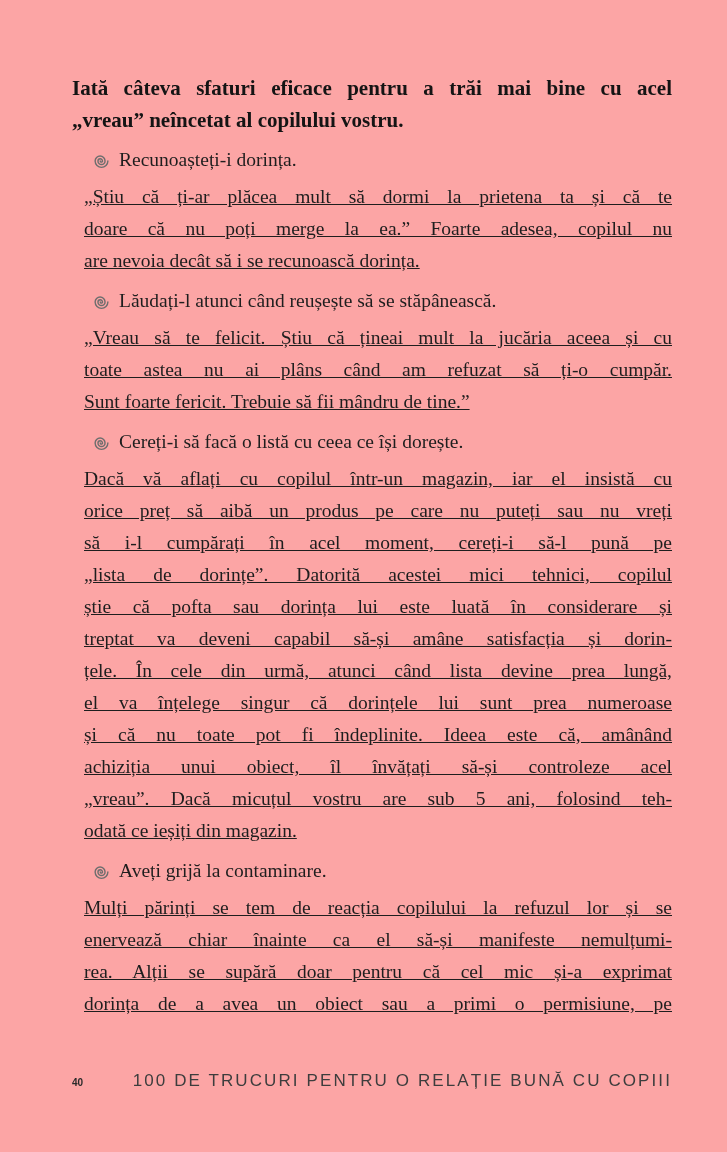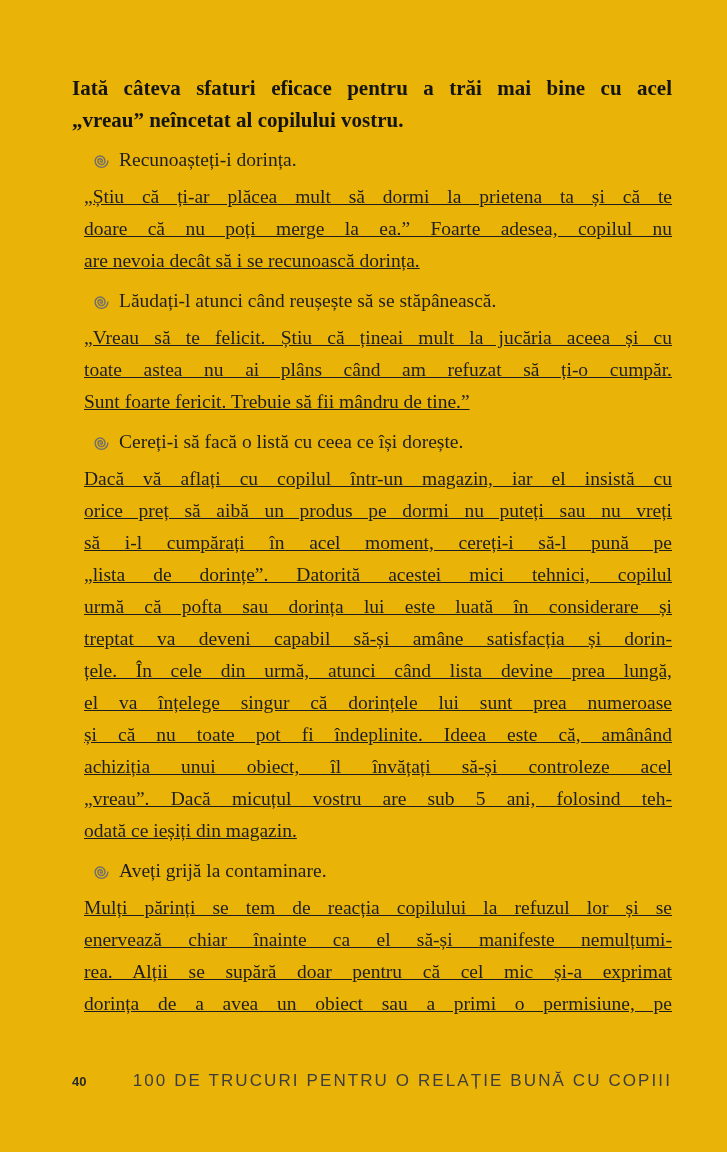--- a/index.html
+++ b/index.html
@@ -1,36 +1,36 @@
 <!DOCTYPE html>
 <html lang="ro"><head>
 <meta charset="utf-8">
 <style>
   html,body{margin:0;padding:0;background:#e8e8e8;}
   .page{
-    width:727px;height:1152px;background:#eab308;position:relative;
+    width:727px;height:1152px;background:#fca5a5;position:relative;
     box-sizing:border-box;padding:72px 55px 0 72px;
     font-family:"Liberation Serif",serif;color:#1e1e1e;overflow:hidden;
   }
   .heading{font-size:21px;font-weight:bold;line-height:32px;margin:0 0 8px 0;color:#141414;}
   .hl{display:block;}
   .just{text-align:justify;text-align-last:justify;}
   .tips{width:600px;}
   .tip{position:relative;margin-top:8px;}
   .spiral{position:absolute;left:21px;top:8px;}
   .tip-title{margin-left:47px;font-size:19.5px;line-height:32px;}
   .tip-body{margin-left:12px;margin-top:5px;text-decoration:underline;}
   .pline{font-size:19.5px;line-height:32px;text-align:justify;text-align-last:justify;white-space:normal;}
   .pline.last{text-align-last:auto;}
   .footer{
     position:absolute;left:72px;top:1071px;width:600px;
     display:flex;justify-content:space-between;align-items:baseline;
     font-family:"Liberation Sans",sans-serif;
   }
-  .pagenum{font-weight:bold;font-size:13px;color:#2a2a2a;}
+  .pagenum{font-weight:bold;font-size:10px;color:#2a2a2a;}
   .running{font-size:17px;letter-spacing:2.1px;color:#3d3d3d;}
 </style>
 </head>
 <body>
 
 <div class="page">
 
   <h1 class="heading">
     <span class="hl just">Iată câteva sfaturi eficace pentru a trăi mai bine cu acel</span>
     <span class="hl">„vreau” neîncetat al copilului vostru.</span>
@@ -59,24 +59,24 @@
           <div class="pline last">Sunt foarte fericit. Trebuie să fii mândru de tine.”</div>
         </div>
   </div>
       <div class="tip">
     <svg class="spiral" width="17" height="18" viewBox="0 0 24 24" aria-hidden="true">
       <path d="M21,12 a9,9 0 1,1 -18,0 a7,7 0 1,1 14,0 a5,5 0 1,1 -10,0 a3.2,3.2 0 1,1 6.4,0 a1.6,1.6 0 1,1 -3.2,0" fill="none" stroke="#6e6e6e" stroke-width="2" stroke-linecap="round"></path>
     </svg>
     <div class="tip-title">Cereți-i să facă o listă cu ceea ce își dorește.</div>
     <div class="tip-body">
           <div class="pline">Dacă vă aflați cu copilul într-un magazin, iar el insistă cu</div>
-          <div class="pline">orice preț să aibă un produs pe dormi nu puteți sau nu vreți</div>
+          <div class="pline">orice preț să aibă un produs pe care nu puteți sau nu vreți</div>
           <div class="pline">să i-l cumpărați în acel moment, cereți-i să-l pună pe</div>
           <div class="pline">„lista de dorințe”. Datorită acestei mici tehnici, copilul</div>
-          <div class="pline">urmă că pofta sau dorința lui este luată în considerare și</div>
+          <div class="pline">știe că pofta sau dorința lui este luată în considerare și</div>
           <div class="pline">treptat va deveni capabil să-și amâne satisfacția și dorin-</div>
           <div class="pline">țele. În cele din urmă, atunci când lista devine prea lungă,</div>
           <div class="pline">el va înțelege singur că dorințele lui sunt prea numeroase</div>
           <div class="pline">și că nu toate pot fi îndeplinite. Ideea este că, amânând</div>
           <div class="pline">achiziția unui obiect, îl învățați să-și controleze acel</div>
           <div class="pline">„vreau”. Dacă micuțul vostru are sub 5 ani, folosind teh-</div>
           <div class="pline last">odată ce ieșiți din magazin.</div>
         </div>
   </div>
       <div class="tip">

